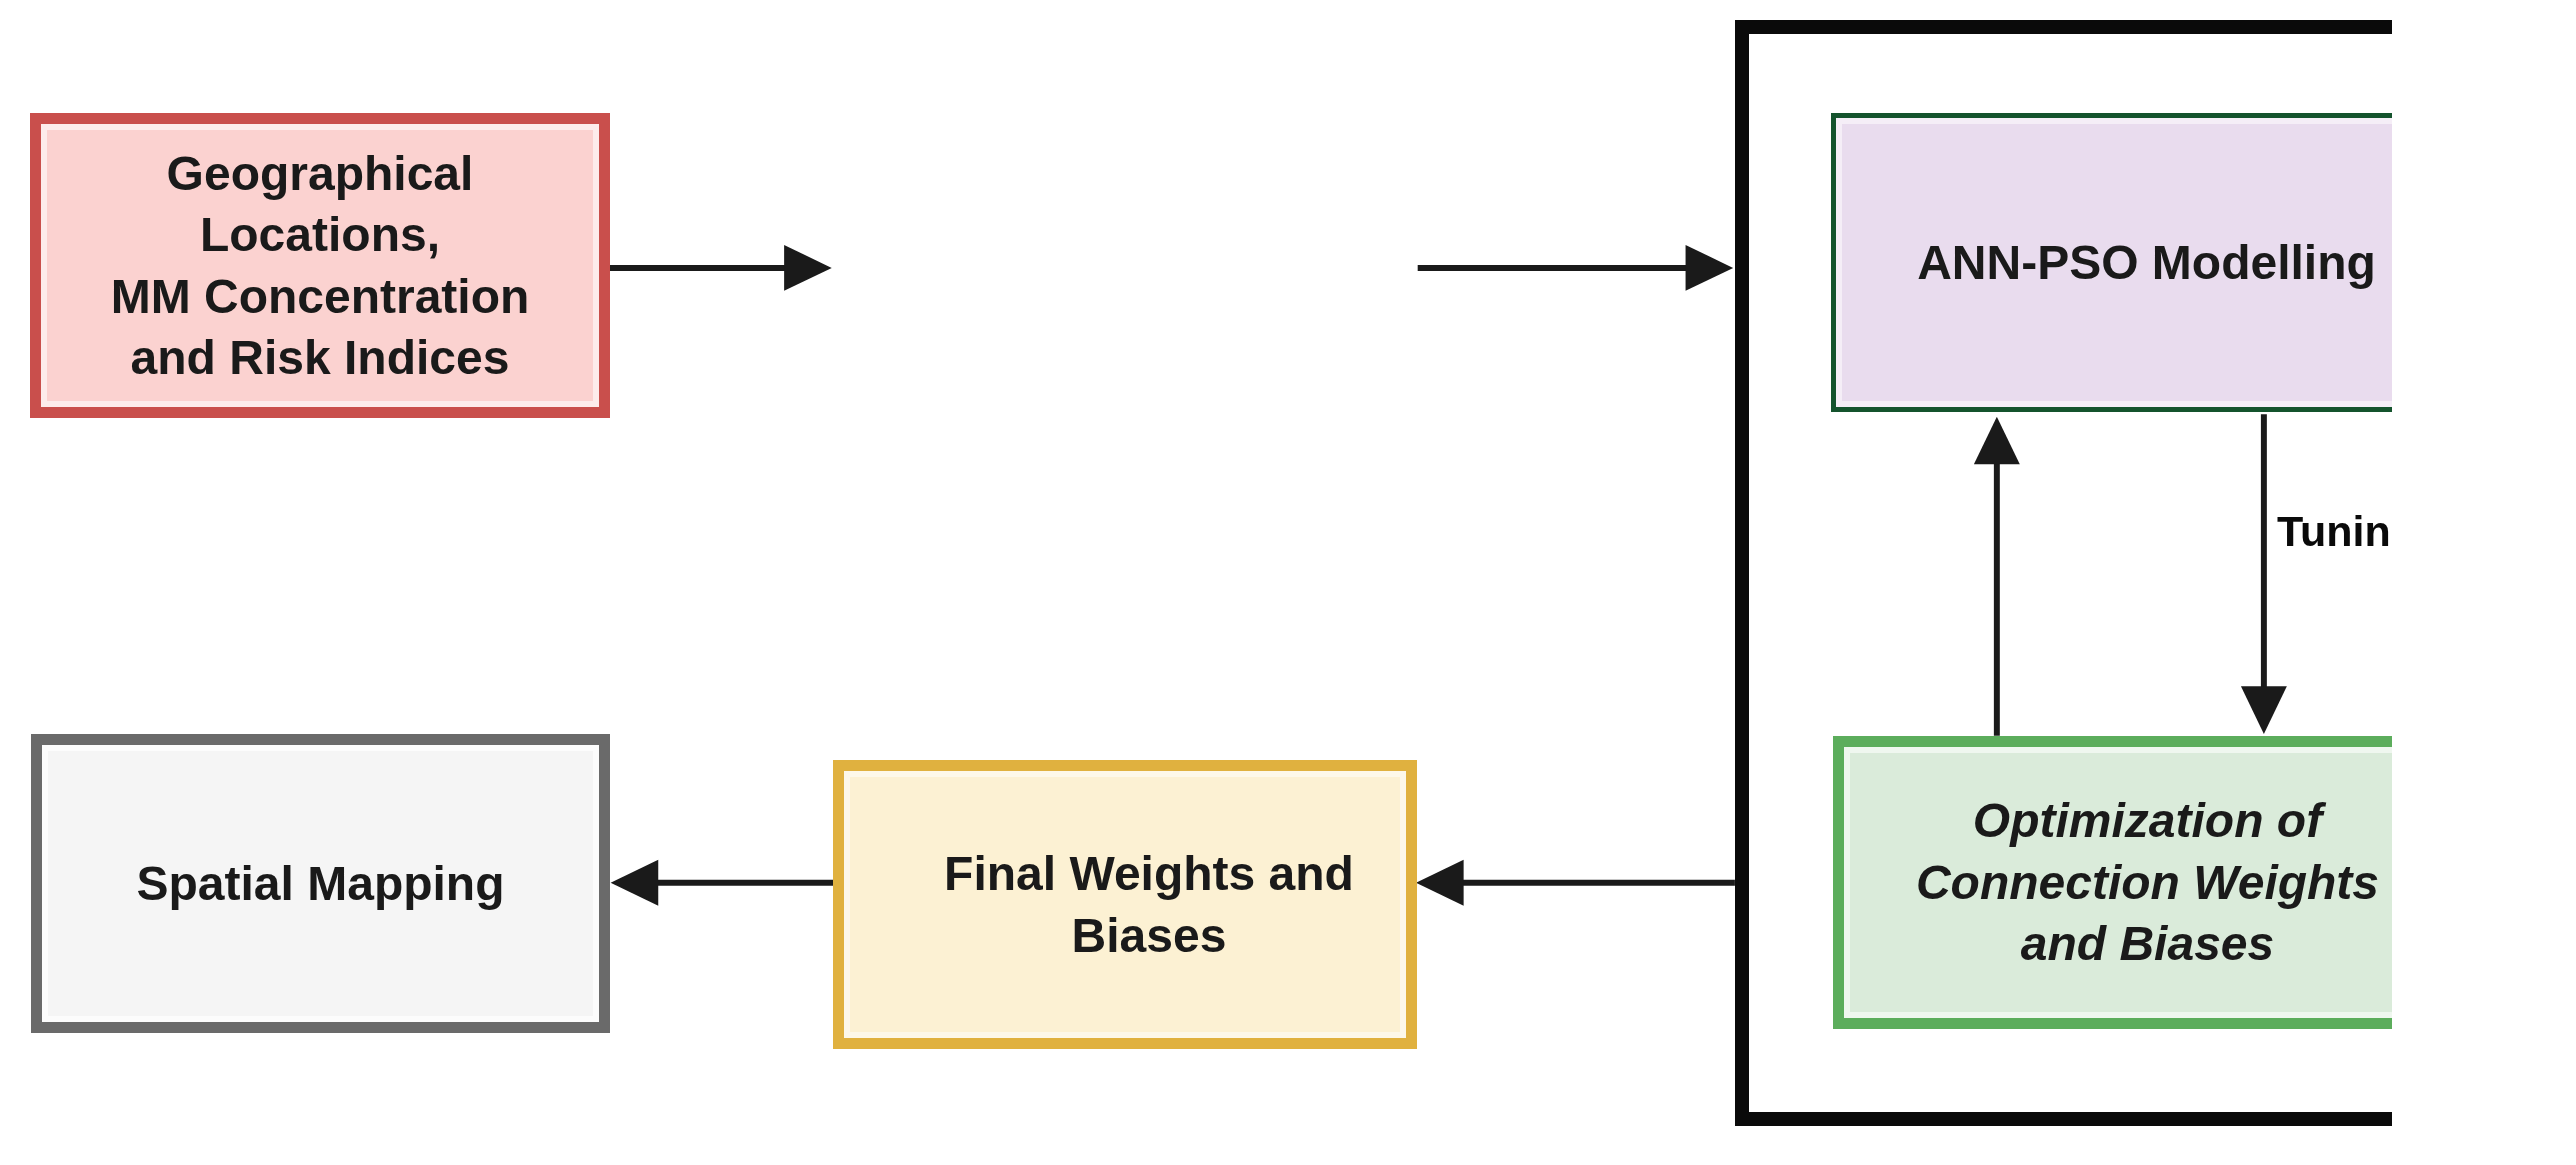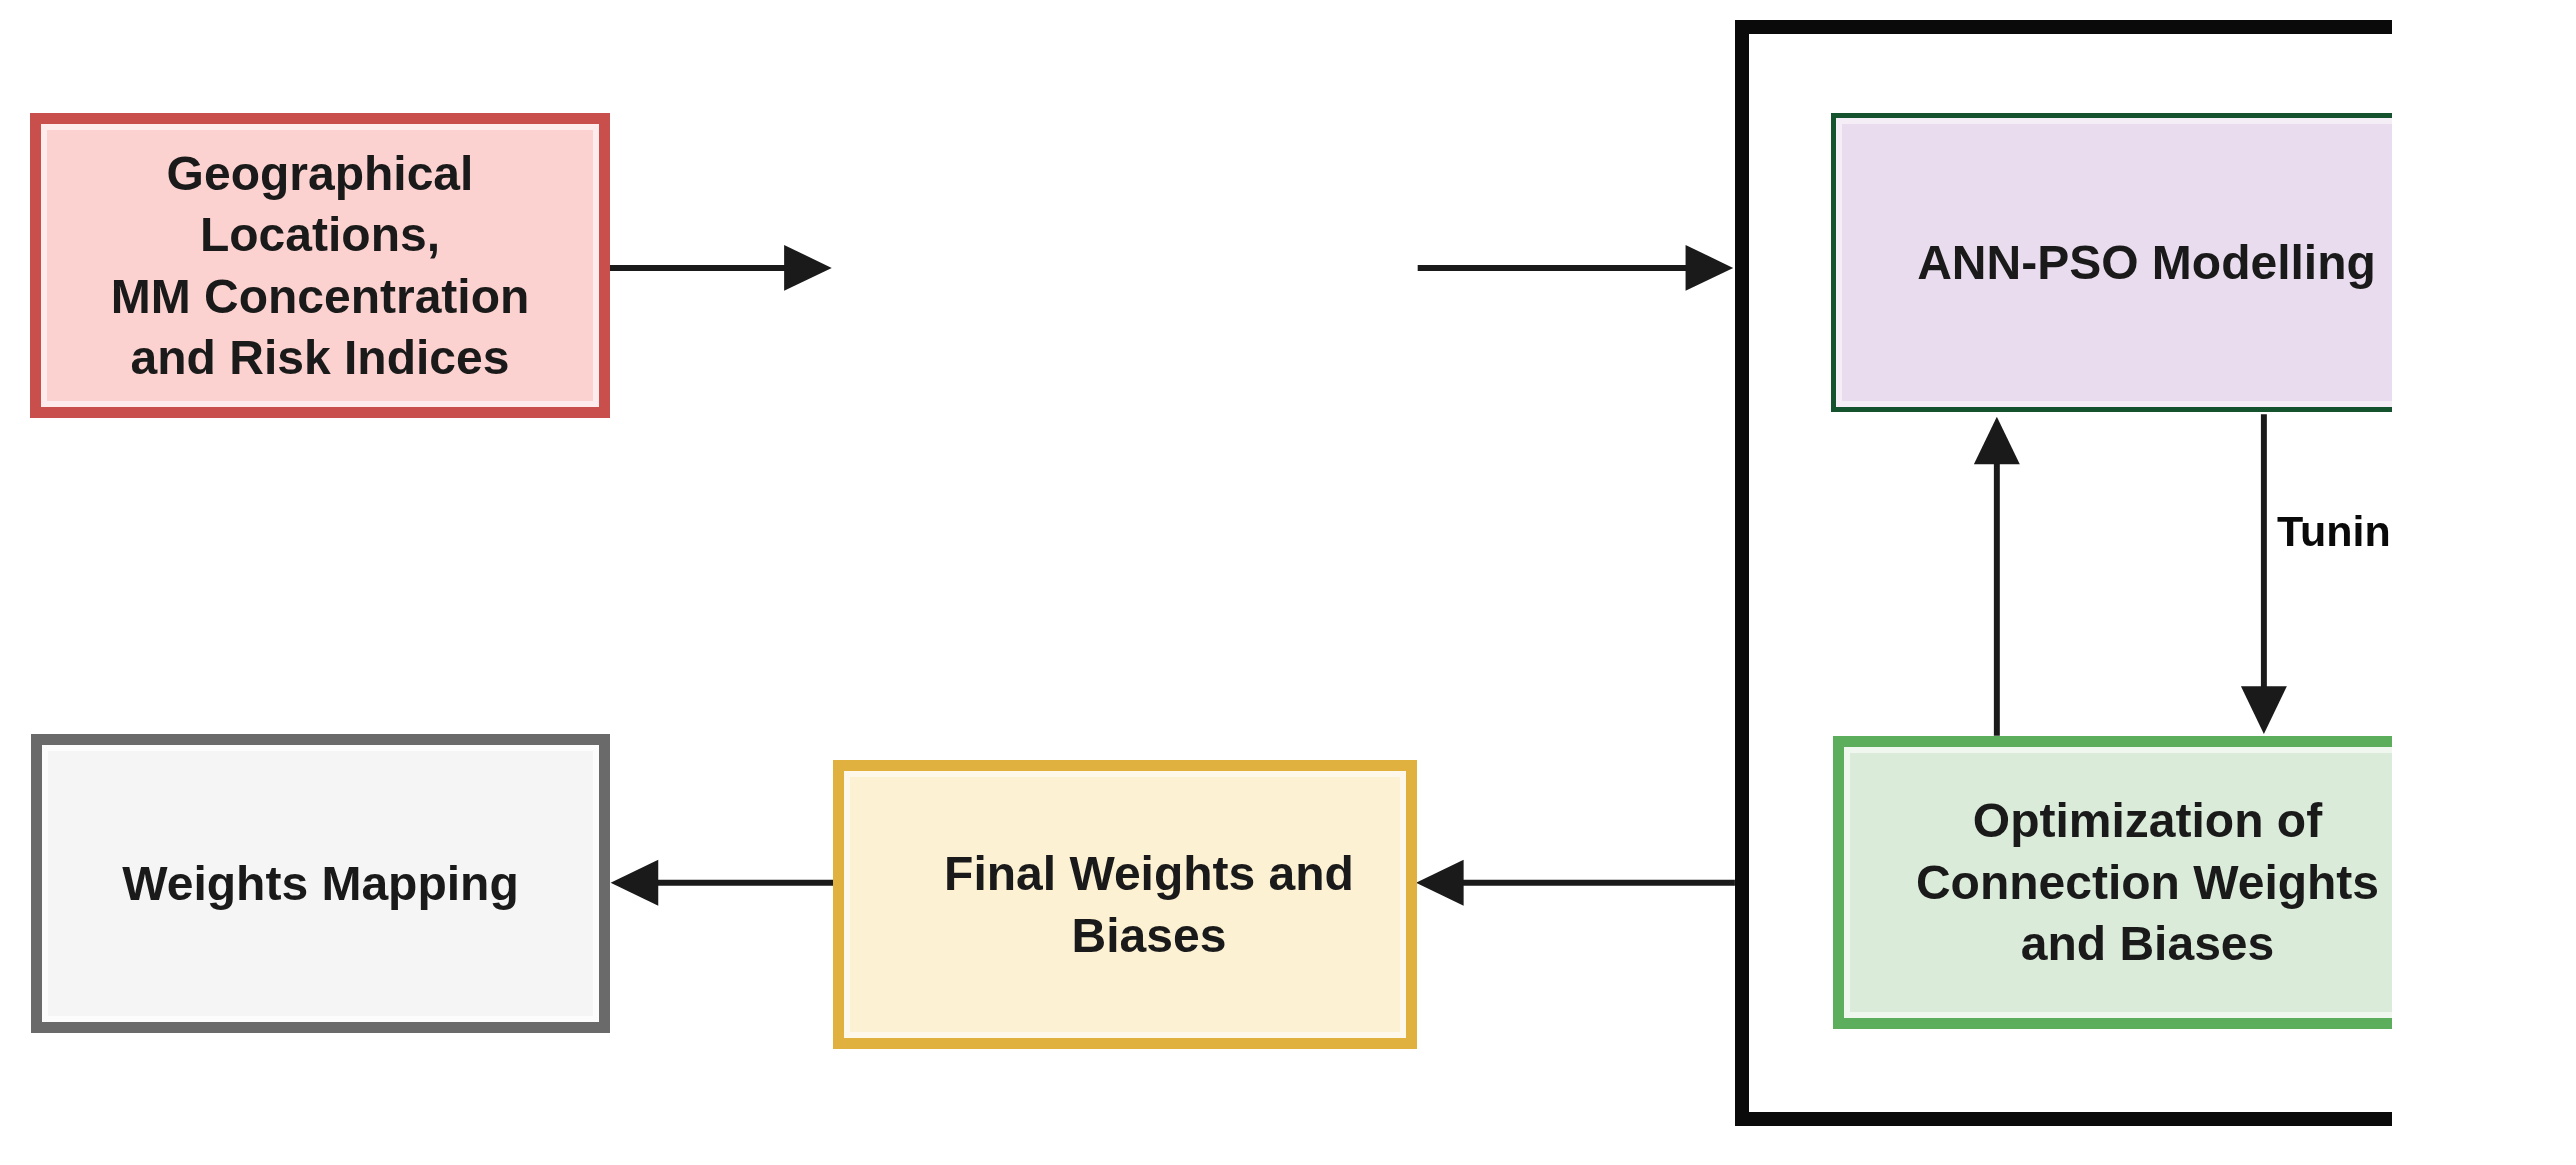--- a/index.html
+++ b/index.html
@@ -34,21 +34,21 @@
   .node-label {
     white-space: pre-line;
     font-size: 48px;
     font-weight: bold;
     line-height: 1.28;
     color: #1a1a1a;
   }
   .node-red    { border: 11px solid #C94F4C; background: #FBD2D0; box-shadow: inset 0 0 0 6px #fdeceb; }
   .node-blue   { border: 11px solid #5B8BC0; background: #DCE9FB; box-shadow: inset 0 0 0 6px #eef5fd; }
   .node-purple { border: 5px solid #14532d; background: #E9DCEE; box-shadow: inset 0 0 0 6px #f5eef7; }
-  .node-green  { border: 11px solid #5CAD5C; background: #DAEBDA; box-shadow: inset 0 0 0 6px #eff7ef; }
+  .node-green  { border: 11px solid #5CAD5C; background: #DAEBDA; box-shadow: inset 0 0 0 6px #eff7ef; font-style: italic; }
   .node-yellow { border: 11px solid #E0B13F; background: #FCF1D3; box-shadow: inset 0 0 0 6px #fdf8e9; }
   .node-gray   { border: 11px solid #6A6A6A; background: #F5F5F5; box-shadow: inset 0 0 0 6px #fcfcfc; }
 
   #geo-box     { left: 30px;   top: 113px; width: 580px; height: 305px; }
   #norm-box    { left: 833px;  top: 121px; width: 584px; height: 296px; }
   #annpso-box  { left: 1831px; top: 113px; width: 631px; height: 299px; }
   #opt-box     { left: 1833px; top: 736px; width: 629px; height: 293px; }
   #final-box   { left: 833px;  top: 760px; width: 584px; height: 289px; padding-left: 48px; }
   #spatial-box { left: 31px;   top: 734px; width: 579px; height: 299px; }
 
@@ -138,19 +138,19 @@
 Connection Weights
 and Biases</span>
   </div>
 
   <div id="final-box" class="node node-yellow">
     <span class="node-label">Final Weights and
 Biases</span>
   </div>
 
   <div id="spatial-box" class="node node-gray">
-    <span class="node-label">Weights Mapping</span>
+    <span class="node-label">Spatial Mapping</span>
   </div>
 
   <div id="tuning-label">Tuning</div>
 
 </div>
 
 
 </body></html>

